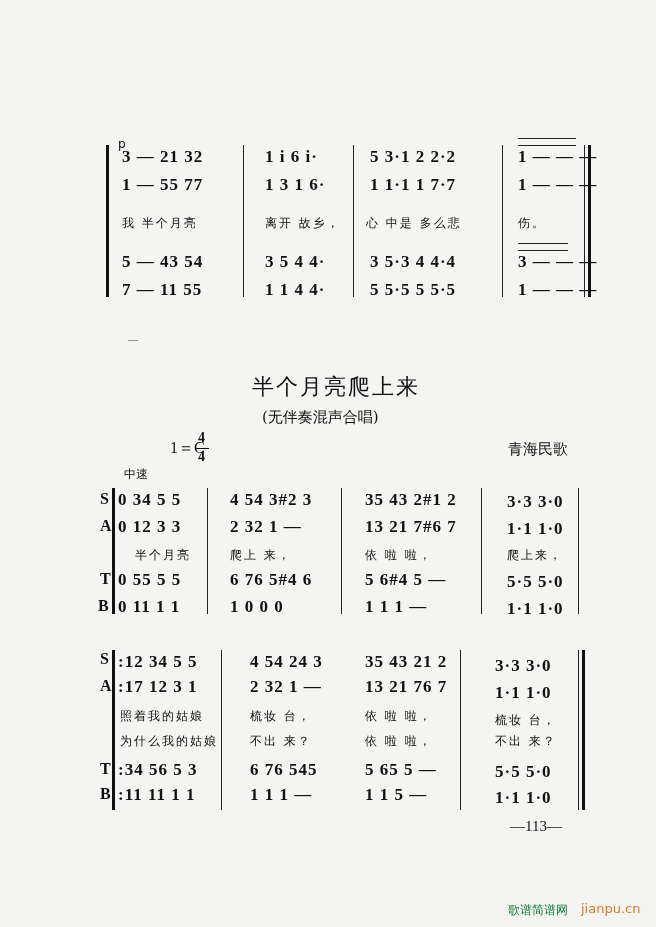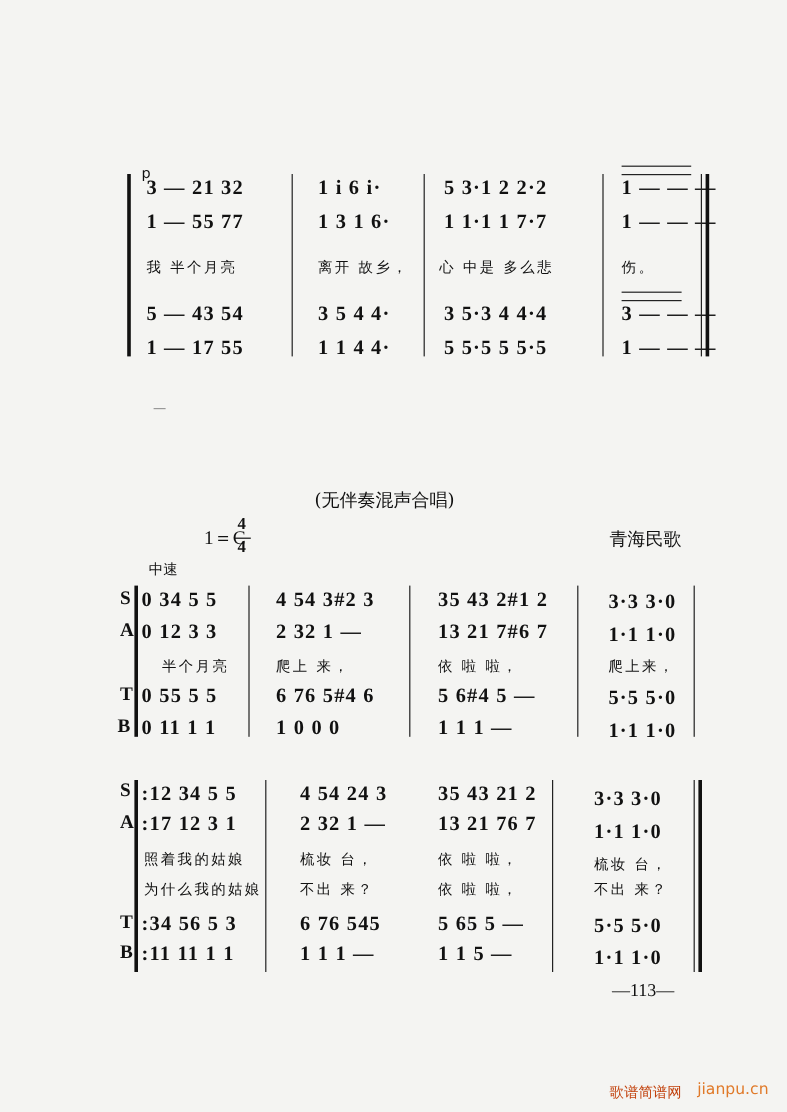--- a/index.html
+++ b/index.html
@@ -10,21 +10,21 @@
   .note { font-family:"Liberation Serif", serif; font-weight:bold; font-size:17px; letter-spacing:1px; }
   .lyric { font-family:"DejaVu Sans", sans-serif; font-size:12px; letter-spacing:2px; }
   .part-label { font-family:"Liberation Serif", serif; font-weight:bold; font-size:16px; }
   .barline { position:absolute; width:1px; background:#222; }
   .thick { position:absolute; width:3px; background:#111; }
   .title { font-family:"DejaVu Serif", serif; font-size:22px; letter-spacing:2px; }
   .subtitle { font-family:"DejaVu Serif", serif; font-size:15px; }
   .key { font-family:"Liberation Serif", serif; font-size:16px; }
   .small { font-family:"DejaVu Sans", sans-serif; font-size:12px; }
   .pagenum { font-family:"Liberation Serif", serif; font-size:15px; }
-  .wm { font-family:"DejaVu Sans", sans-serif; font-size:12px; color:#c2410c; }
+  .wm { font-family:"DejaVu Sans", sans-serif; font-size:12px; color:#15803d; }
   .wm2 { font-family:"DejaVu Sans", sans-serif; font-size:13px; color:#e07a2a; }
   .hairpin { position:absolute; height:6px; border-top:1px solid #222; border-bottom:1px solid #222; }
   .rule { position:absolute; height:1px; background:#999; }
 </style>
 </head>
 <body>
 
 <div class="page">
 
   <div class="thick" style="left:106px;top:145px;height:152px;"></div>
@@ -43,35 +43,36 @@
   <div class="abs lyric" style="left:122px;top:215px;">我   半个月亮</div>
   <div class="abs lyric" style="left:265px;top:215px;">离开 故乡，</div>
   <div class="abs lyric" style="left:366px;top:215px;">心 中是 多么悲</div>
   <div class="abs lyric" style="left:518px;top:215px;">伤。</div>
 
   <div class="abs note" style="left:122px;top:252px;">5 — 43 54</div>
   <div class="abs note" style="left:265px;top:252px;">3 5 4 4·</div>
   <div class="abs note" style="left:370px;top:252px;">3 5·3 4 4·4</div>
   <div class="abs note" style="left:518px;top:252px;">3 — — —</div>
 
-  <div class="abs note" style="left:122px;top:280px;">1 — 17 55</div>
+  <div class="abs note" style="left:122px;top:280px;">7 — 11 55</div>
   <div class="abs note" style="left:265px;top:280px;">1 1 4 4·</div>
   <div class="abs note" style="left:370px;top:280px;">5 5·5 5 5·5</div>
   <div class="abs note" style="left:518px;top:280px;">1 — — —</div>
 
   <div class="barline" style="left:243px;top:145px;height:152px;"></div>
   <div class="barline" style="left:353px;top:145px;height:152px;"></div>
   <div class="barline" style="left:502px;top:145px;height:152px;"></div>
   <div class="barline" style="left:584px;top:145px;height:152px;"></div>
   <div class="thick" style="left:588px;top:145px;height:152px;"></div>
   <div class="hairpin" style="left:518px;top:138px;width:58px;"></div>
   <div class="hairpin" style="left:518px;top:243px;width:50px;"></div>
 
   <div class="rule" style="left:128px;top:340px;width:10px;"></div>
 
+  <div class="abs title" style="left:252px;top:372px;">半个月亮爬上来</div>
   <div class="abs subtitle" style="left:262px;top:408px;">(无伴奏混声合唱)</div>
   <div class="abs key" style="left:130px;top:438px;margin-left:40px;">1＝C</div>
   <div class="abs key" style="left:198px;top:430px;font-weight:bold;font-size:14px;">4</div>
   <div class="abs" style="left:195px;top:448px;width:14px;height:1px;background:#111;"></div>
   <div class="abs key" style="left:198px;top:449px;font-weight:bold;font-size:14px;">4</div>
   <div class="abs subtitle" style="left:508px;top:440px;font-size:15px;">青海民歌</div>
   <div class="abs small" style="left:124px;top:466px;">中速</div>
 
   <div class="thick" style="left:112px;top:488px;height:126px;"></div>
   <div class="abs part-label" style="left:100px;top:490px;">S</div>

